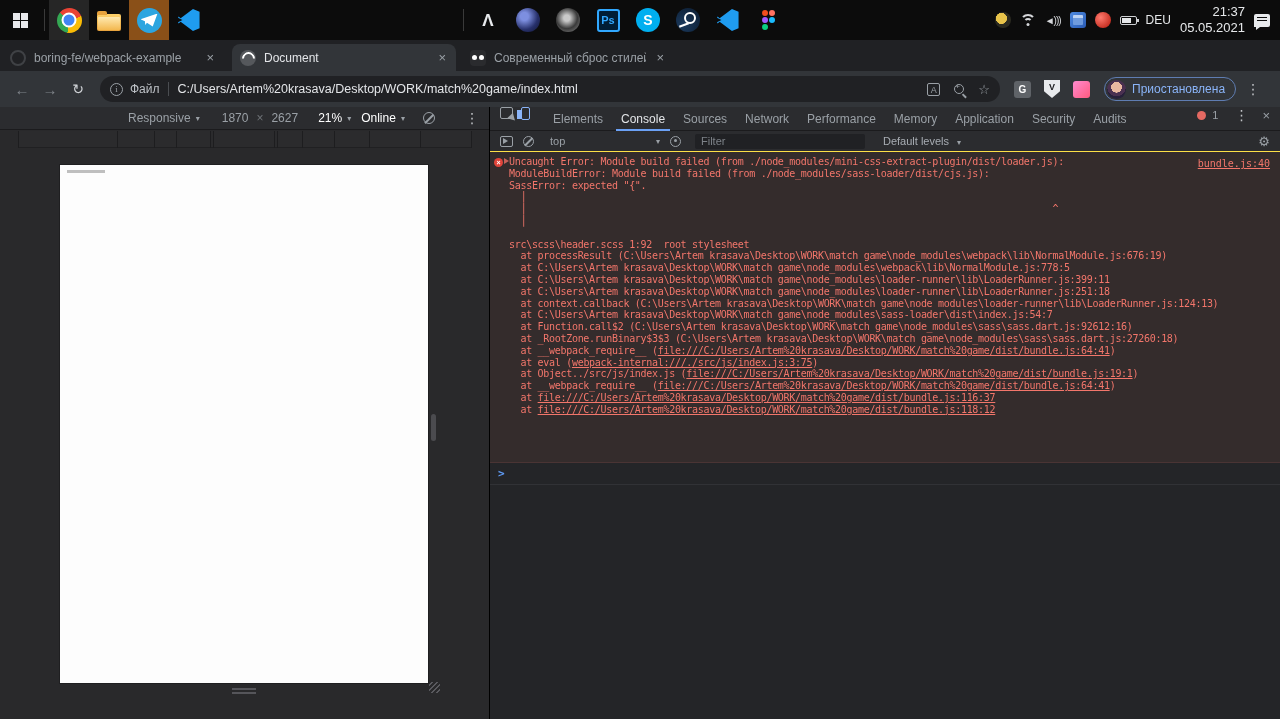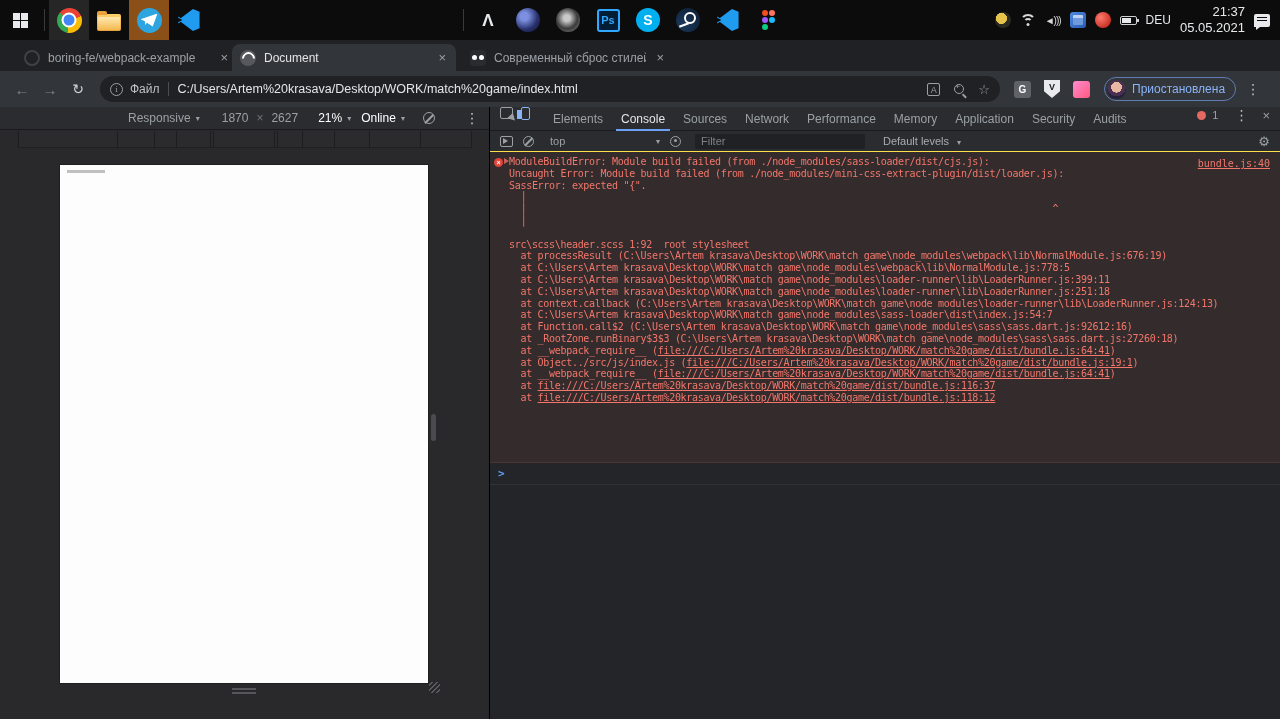--- a/index.html
+++ b/index.html
@@ -233,21 +233,21 @@
     <span class="lang">DEU</span>
     <span class="clock">
       <span>21:37</span><br>
       <span>05.05.2021</span>
     </span>
     <span class="notif-ic"></span>
   </div>
 </div>
 
 <div id="tabstrip">
-  <div class="tab" style="left:16px;width:222px">
+  <div class="tab" style="left:2px;width:222px">
     <span class="fav fav-ring"></span>
     <span class="title">boring-fe/webpack-example</span>
     <span class="x">×</span>
   </div>
   <div class="tab active" style="left:232px;width:224px">
     <span class="fav fav-globe"></span>
     <span class="title">Document</span>
     <span class="x">×</span>
   </div>
   <div class="tab" style="left:462px;width:212px">
@@ -379,37 +379,38 @@
       <span class="dd-caret">▾</span>
     </span>
     <span class="gear">⚙</span>
   </div>
 
   <div id="err-block"></div>
   <span class="err-ic">×</span>
   <span class="exp-arrow"></span>
   <span class="src-link">bundle.js:40</span>
   <div id="console-rows">
+      <div class="crow"><span>Uncaught Error: Module build failed (from ./node_modules/mini-css-extract-plugin/dist/loader.js):</span></div>
       <div class="crow"><span>ModuleBuildError: Module build failed (from ./node_modules/sass-loader/dist/cjs.js):</span></div>
-      <div class="crow"><span>Uncaught Error: Module build failed (from ./node_modules/mini-css-extract-plugin/dist/loader.js):</span></div>
       <div class="crow"><span>SassError: expected "{".</span></div>
       <div class="crow"><span>  │</span></div>
       <div class="crow"><span>  │ </span><span>                                                                                           ^</span></div>
       <div class="crow"><span>  │</span></div>
       <div class="crow"></div>
       <div class="crow"><span>src\scss\header.scss 1:92  root stylesheet</span></div>
       <div class="crow"><span>  at processResult (C:\Users\Artem krasava\Desktop\WORK\match game\node_modules\webpack\lib\NormalModule.js:676:19)</span></div>
       <div class="crow"><span>  at C:\Users\Artem krasava\Desktop\WORK\match game\node_modules\webpack\lib\NormalModule.js:778:5</span></div>
       <div class="crow"><span>  at C:\Users\Artem krasava\Desktop\WORK\match game\node_modules\loader-runner\lib\LoaderRunner.js:399:11</span></div>
       <div class="crow"><span>  at C:\Users\Artem krasava\Desktop\WORK\match game\node_modules\loader-runner\lib\LoaderRunner.js:251:18</span></div>
       <div class="crow"><span>  at context.callback (C:\Users\Artem krasava\Desktop\WORK\match game\node_modules\loader-runner\lib\LoaderRunner.js:124:13)</span></div>
       <div class="crow"><span>  at C:\Users\Artem krasava\Desktop\WORK\match game\node_modules\sass-loader\dist\index.js:54:7</span></div>
       <div class="crow"><span>  at Function.call$2 (C:\Users\Artem krasava\Desktop\WORK\match game\node_modules\sass\sass.dart.js:92612:16)</span></div>
       <div class="crow"><span>  at _RootZone.runBinary$3$3 (C:\Users\Artem krasava\Desktop\WORK\match game\node_modules\sass\sass.dart.js:27260:18)</span></div>
       <div class="crow"><span>  at __webpack_require__ (</span><span class="clink">file:///C:/Users/Artem%20krasava/Desktop/WORK/match%20game/dist/bundle.js:64:41</span><span>)</span></div>
+      <div class="crow"><span>  at eval (</span><span class="clink">webpack-internal:///./src/js/index.js:3:75</span><span>)</span></div>
       <div class="crow"><span>  at Object../src/js/index.js (</span><span class="clink">file:///C:/Users/Artem%20krasava/Desktop/WORK/match%20game/dist/bundle.js:19:1</span><span>)</span></div>
       <div class="crow"><span>  at __webpack_require__ (</span><span class="clink">file:///C:/Users/Artem%20krasava/Desktop/WORK/match%20game/dist/bundle.js:64:41</span><span>)</span></div>
       <div class="crow"><span>  at </span><span class="clink">file:///C:/Users/Artem%20krasava/Desktop/WORK/match%20game/dist/bundle.js:116:37</span></div>
       <div class="crow"><span>  at </span><span class="clink">file:///C:/Users/Artem%20krasava/Desktop/WORK/match%20game/dist/bundle.js:118:12</span></div>
     </div>
 
   <div id="prompt-row">
     <span class="chev">&gt;</span>
   </div>
 </div>

